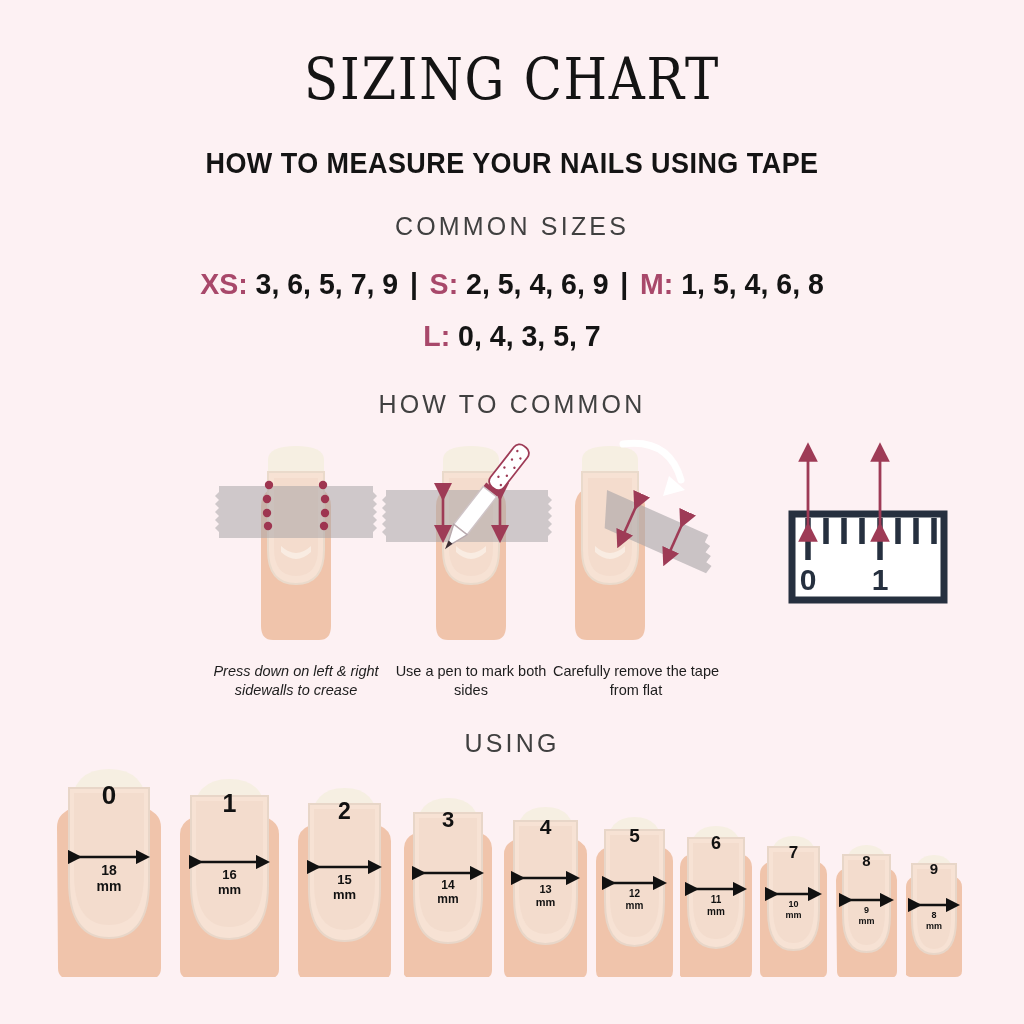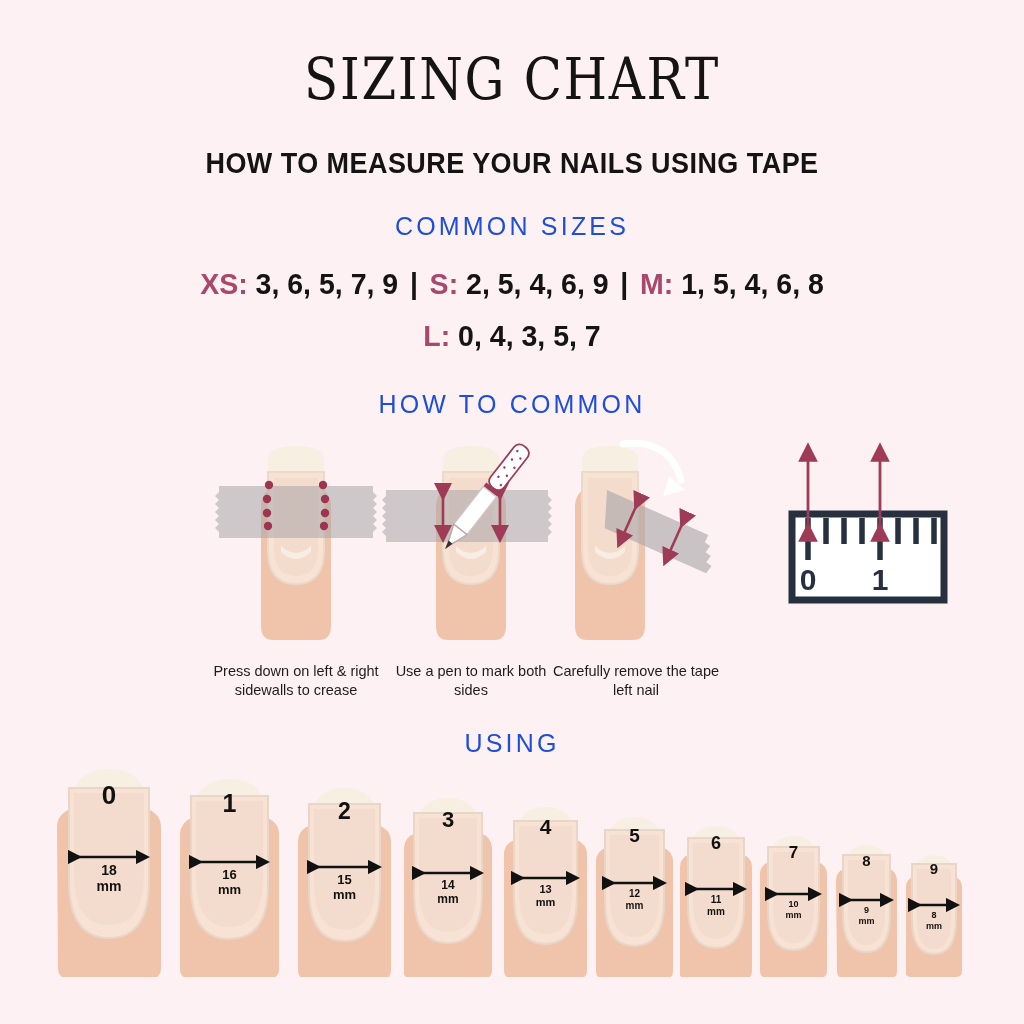--- a/index.html
+++ b/index.html
@@ -46,21 +46,21 @@
   }
   .section-label {
     position: absolute;
     left: 0;
     width: 1024px;
     text-align: center;
     font-size: 25px;
     line-height: 30px;
     font-weight: 300;
     letter-spacing: 3.2px;
-    color: #1d4ed8;
+    color: #404040;
   }
   #common-sizes-label { top: 211px; }
   #how-to-measure-label { top: 389px; }
   #chart-label { top: 728px; }
 
   
   .sizes-line {
     position: absolute;
     left: 0;
     width: 1024px;
@@ -101,21 +101,21 @@
     top: 234px;
     left: 0;
     width: 100%;
     text-align: center;
     font-size: 14.5px;
     line-height: 19px;
     font-weight: 400;
     color: #1d1d1d;
   }
   #step-1 { left: 38px;  width: 182px; }
-  #step-2 { left: 205px; width: 182px; }
+  #step-2 { left: 205px; width: 182px; font-style: italic; }
   #step-3 { left: 380px; width: 182px; }
   #step-4 { left: 545px; width: 182px; }
   #step-5 { left: 748px; width: 240px; }
   #step-5 .step-caption { top: 238px; }
 
   
   .chart-row {
     position: absolute;
     top: 752px;
     left: 0;
@@ -249,21 +249,21 @@
 
         <line x1="93" y1="74" x2="76" y2="112" stroke="#9e3b56" stroke-width="2.6" marker-start="url(#ar4)" marker-end="url(#ar4)"></line>
         <line x1="139" y1="92" x2="122" y2="130" stroke="#9e3b56" stroke-width="2.6" marker-start="url(#ar4)" marker-end="url(#ar4)"></line>
 
         <g fill="none" stroke="#ffffff" stroke-width="7" stroke-linecap="round">
           <path d="M78 16 q46 -6 58 36"></path>
         </g>
         <path d="M124 48 l16 14 l-22 6 z" fill="#ffffff"></path>
       </svg>
     </div>
-    <div class="step-caption">Carefully remove the tape left nail</div>
+    <div class="step-caption">Carefully remove the tape from flat</div>
   </div>
 
   <div class="step" id="step-5">
     <div class="step-art">
       <svg viewBox="0 0 240 228" width="240" height="228" xmlns="http://www.w3.org/2000/svg">
         <defs>
           <marker id="ar5" markerWidth="7" markerHeight="7" refX="3.5" refY="3.5" orient="auto">
             <path d="M0 0 L7 3.5 L0 7 z" fill="#9e3b56"></path>
           </marker>
         </defs>

